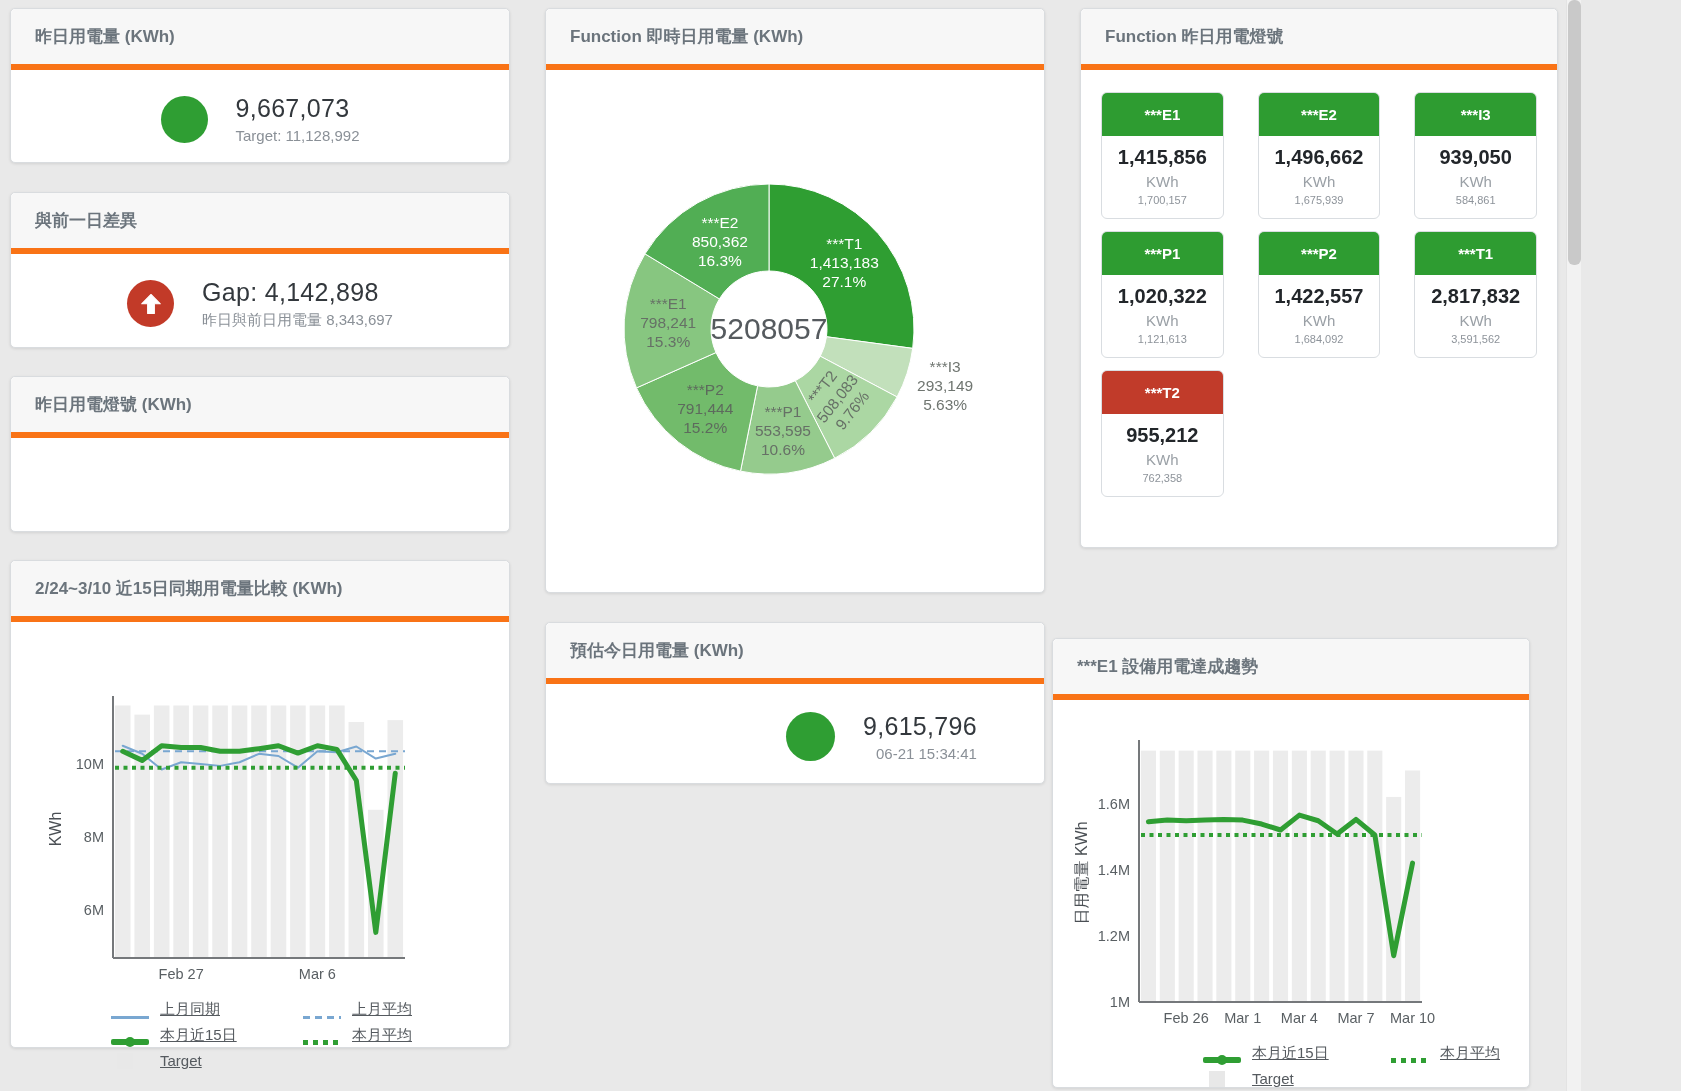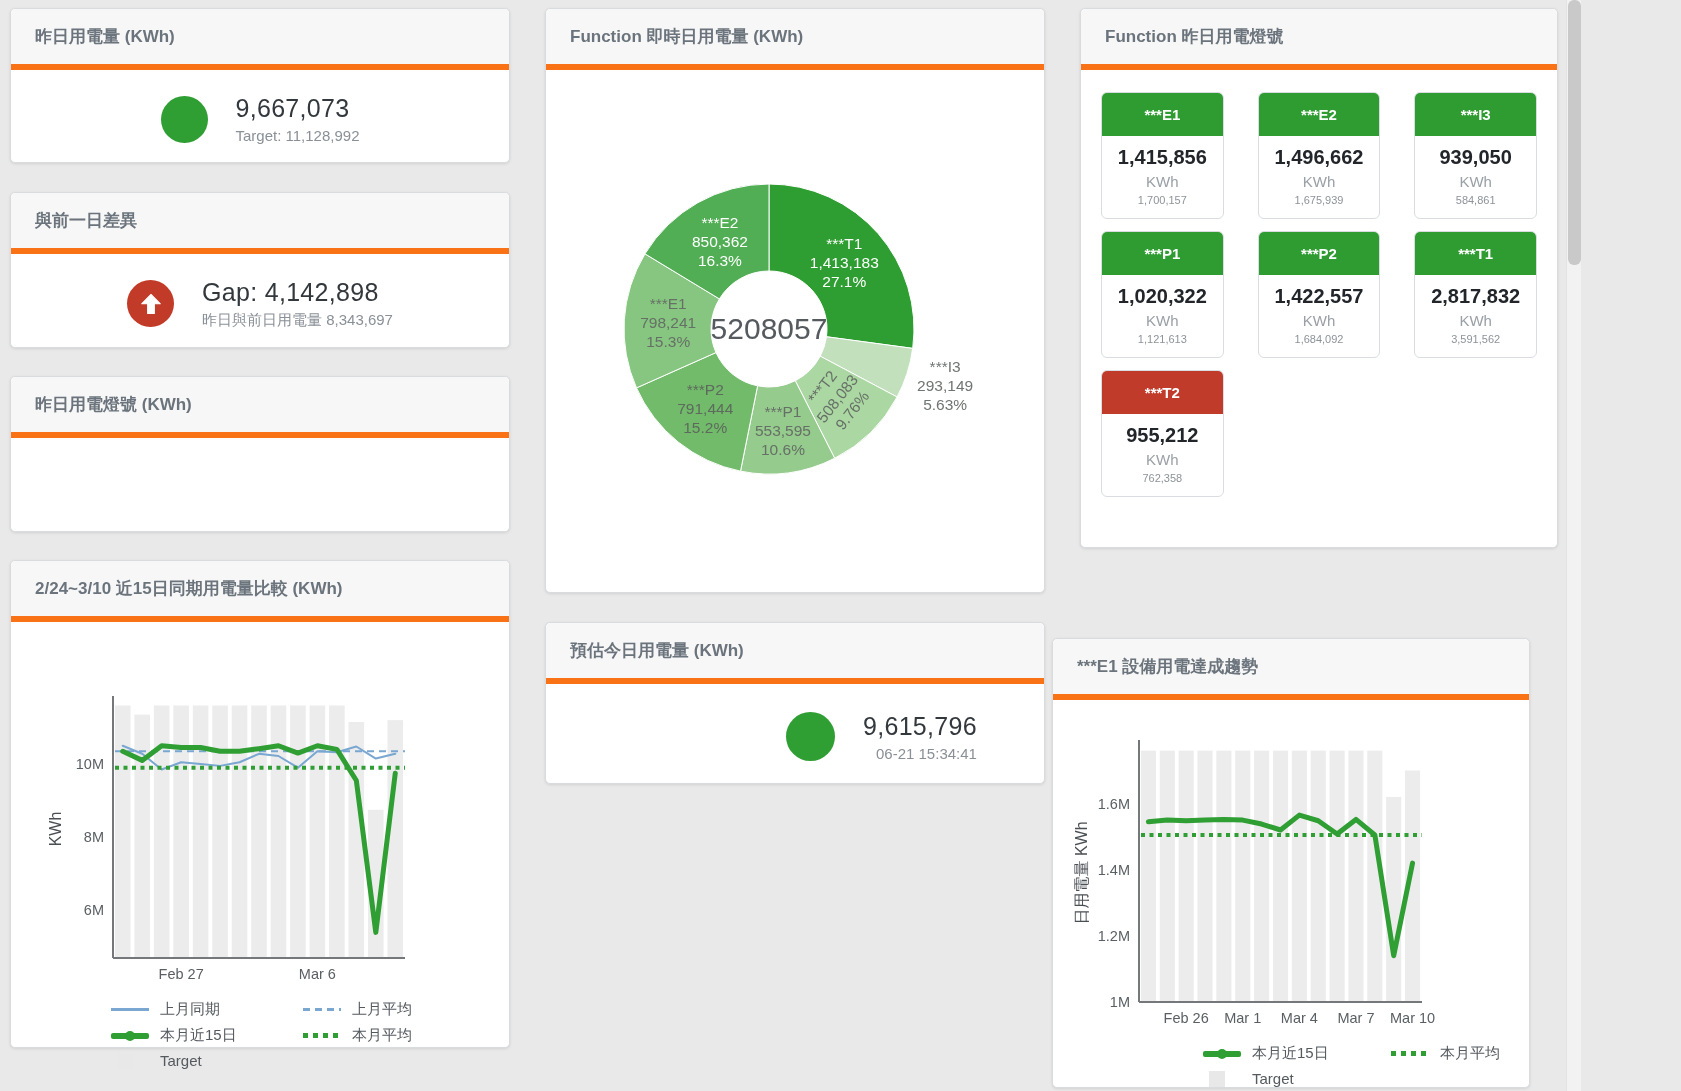--- a/index.html
+++ b/index.html
@@ -47,21 +47,21 @@
   
   .chart-wrap { padding-top:70px; padding-left:10px; }
   .chart-wrap.trend { padding-top:36px; padding-left:14px; }
   svg text { font-family:"Liberation Sans","DejaVu Sans",sans-serif; }
   
   .legend {
     display:grid; grid-template-columns:192px auto; row-gap:7px;
     margin:4px 0 0 100px; font-size:15px; color:#555a5f;
   }
   .legend.trend-l { margin-left:150px; grid-template-columns:188px auto; }
-  .li { display:flex; align-items:center; }
+  .li { display:flex; align-items:flex-end;text-decoration:underline; }
   .sw { width:38px; margin-right:11px; flex:0 0 auto; }
   .sw-bsolid { height:3px; background:#79a7d1; }
   .sw-bdash  { height:3px; background:repeating-linear-gradient(90deg,#79a7d1 0 7px,transparent 7px 12px); }
   .sw-gthick { height:6px; background:#2f9e33; border-radius:2px; position:relative; }
   .sw-gthick::after {
     content:""; position:absolute; left:50%; top:50%; width:10px; height:10px;
     border-radius:50%; background:#2f9e33; transform:translate(-50%,-50%);
   }
   .sw-gdot { height:5px; background:repeating-linear-gradient(90deg,#2f9e33 0 5px,transparent 5px 10px); }
   .sw-sq { width:16px; height:16px; background:#e8e8e8; margin-left:6px; margin-right:27px; }

